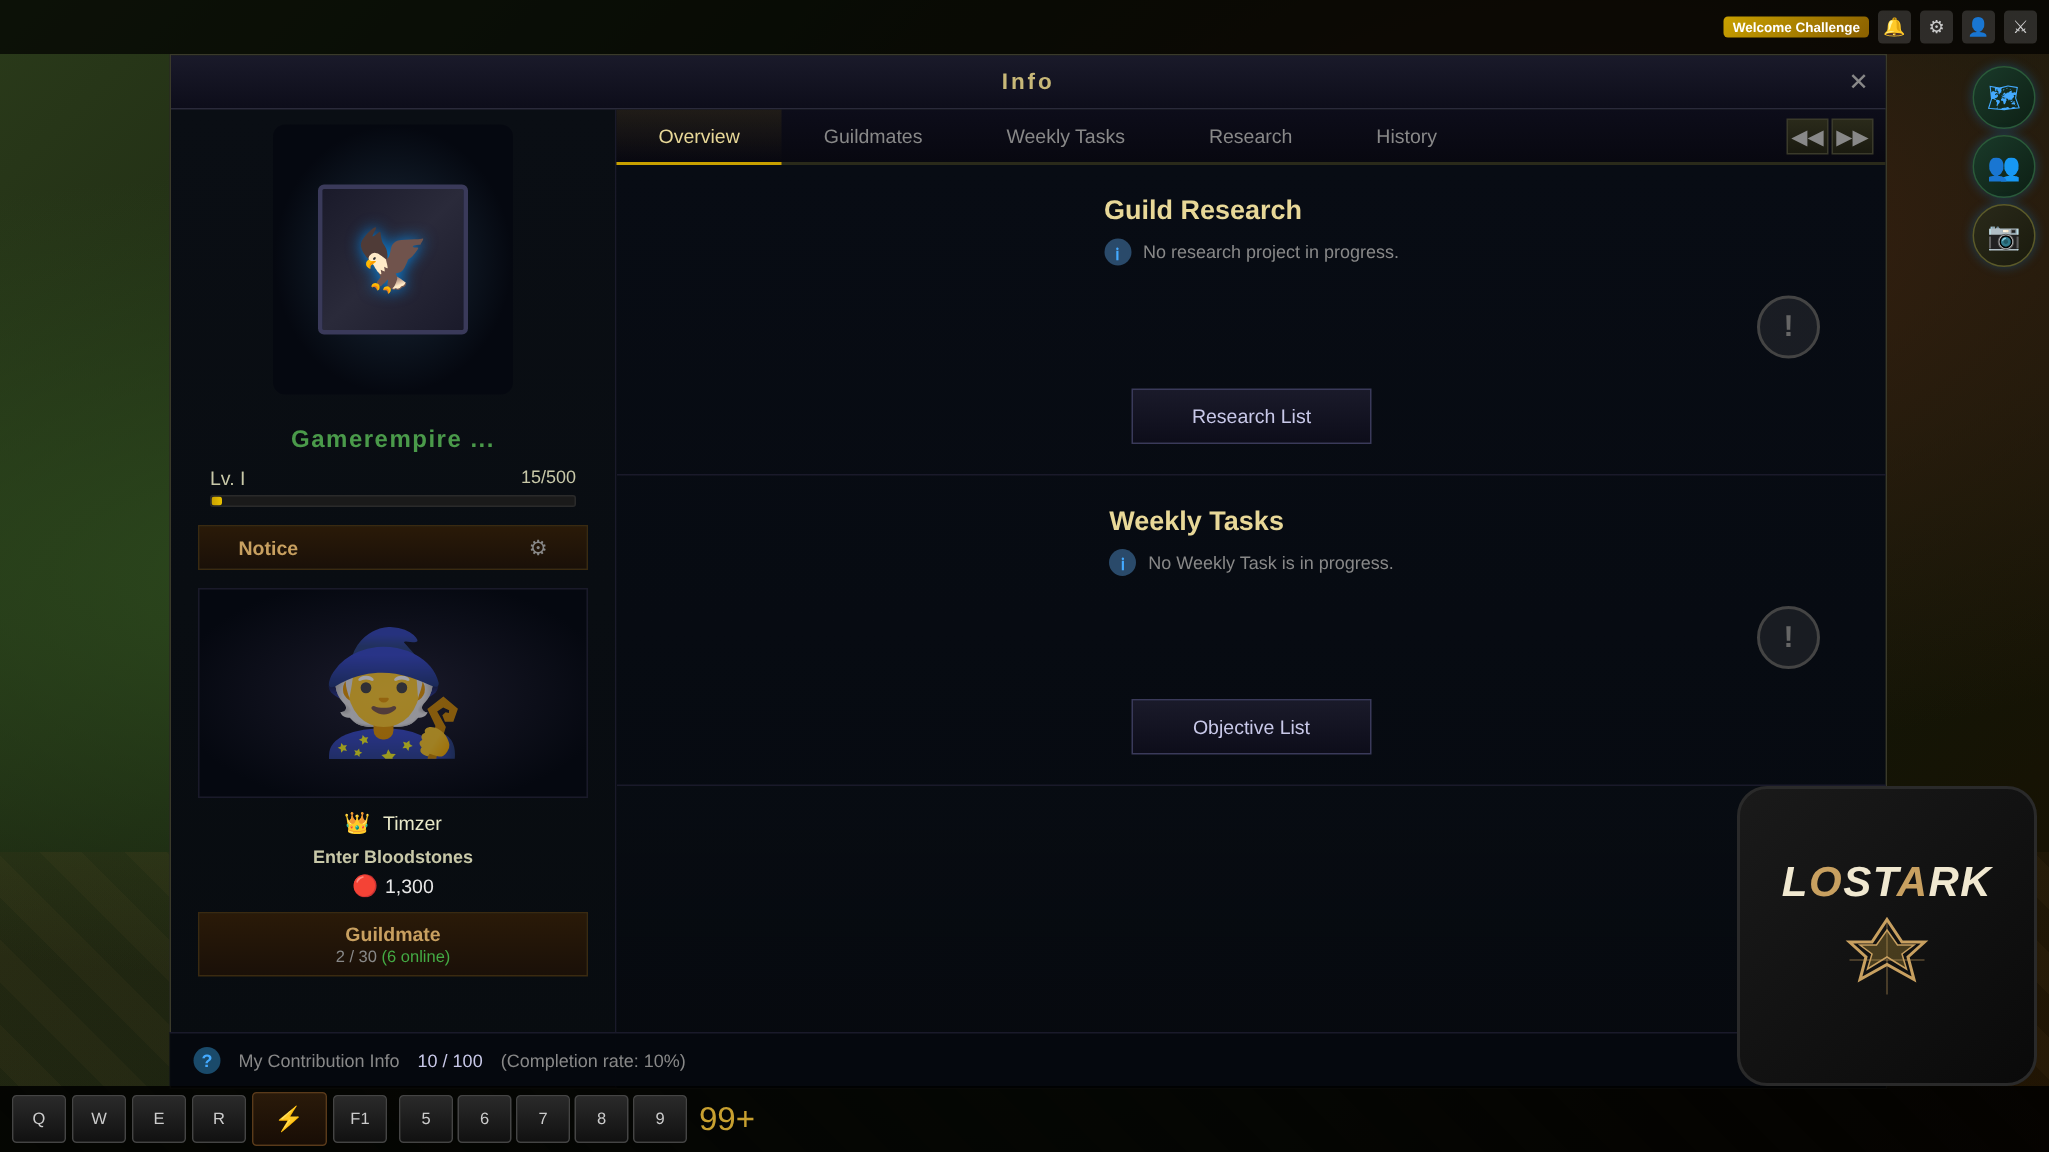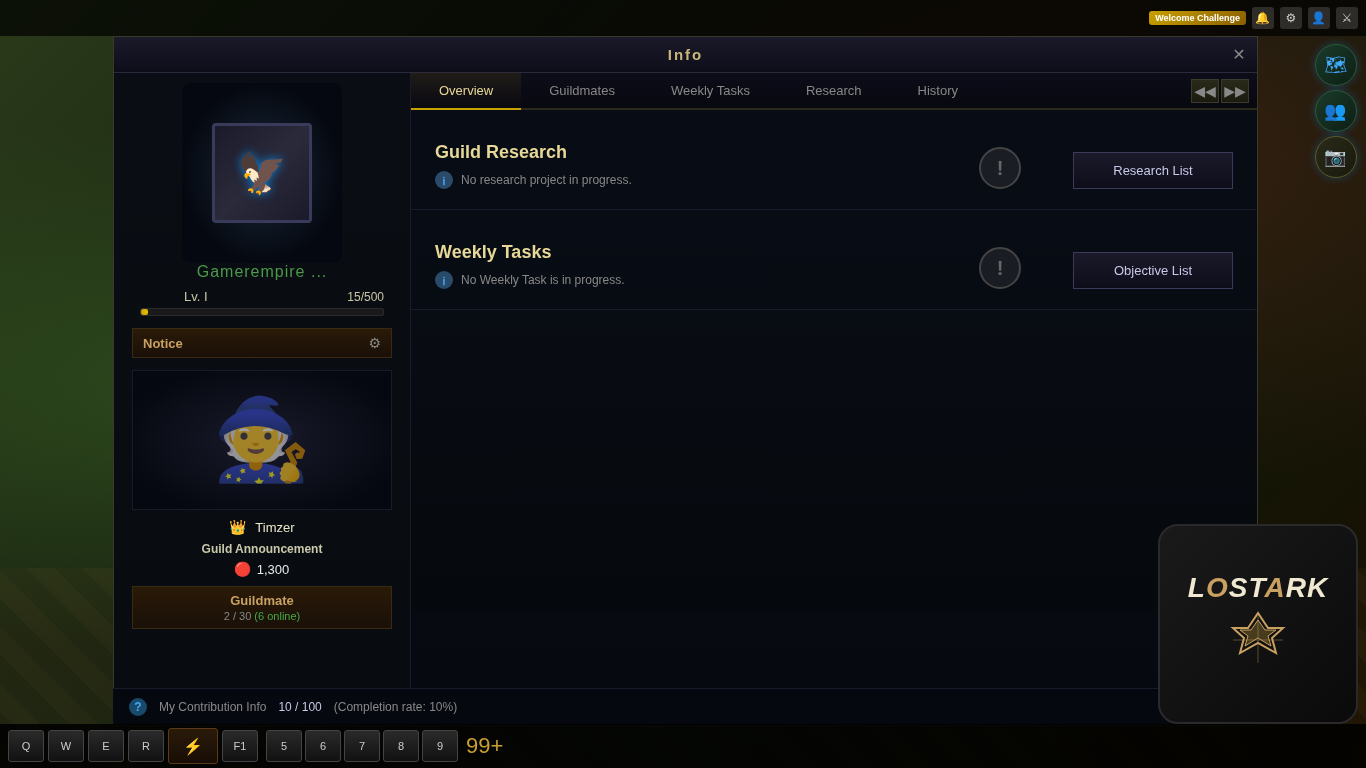--- a/index.html
+++ b/index.html
@@ -237,37 +237,36 @@
 
     .emblem-icon {
       font-size: 40px;
       color: #4af;
       text-shadow: 0 0 10px rgba(0,150,255,0.8);
     }
 
     .guild-name {
       color: #4a9a4a;
       font-size: 16px;
-      font-weight: normal;
-      margin: 0 0 4px;
+      font-weight: bold;
+      margin: 22px 0 4px;
       letter-spacing: 1px;
     }
 
     
     .level-section {
       width: 260px;
       padding: 4px 8px;
     }
 
     .level-row {
       display: flex;
       justify-content: space-between;
-      align-items: flex-end;
+      align-items: flex-start;
       margin-bottom: 4px;
-      margin-left: 44px;
     }
 
     .level-text {
       color: #c8c8a8;
       font-size: 13px;
     }
 
     .level-count {
       color: #c8c8a8;
       font-size: 12px;
@@ -289,21 +288,21 @@
     }
 
     
     .notice-section {
       width: 260px;
       margin-top: 8px;
     }
 
     .notice-header {
       background: linear-gradient(180deg, #2a1a08, #1a1008);
-      padding: 6px 10px;
+      padding: 6px 26px;
       display: flex;
       justify-content: space-between;
       align-items: center;
       border: 1px solid #3a2a10;
     }
 
     .notice-title {
       color: #c8a060;
       font-size: 13px;
       font-weight: bold;
@@ -473,23 +472,24 @@
       padding: 0;
       overflow-y: auto;
       background: linear-gradient(180deg, #080c14, #060a10);
     }
 
     
     .info-section {
       border-bottom: 1px solid #1a1a2a;
       padding: 20px 24px;
       display: flex;
-      align-items: flex-end;
-      gap: 32px;
+      align-items: center;
+      gap: 20px;
       min-height: 100px;
+      flex-direction: column;
     }
 
     .section-title {
       color: #e8d898;
       font-size: 18px;
       font-weight: bold;
       margin-bottom: 8px;
     }
 
     .section-info-group {
@@ -697,21 +697,21 @@
 
       <div class="guild-avatar-area">
         <span class="avatar-silhouette">🧙</span>
       </div>
 
       <div class="guildmaster-section">
         <div>
           <span class="guildmaster-crown">👑</span>
           <span class="guildmaster-name">Timzer</span>
         </div>
-        <div class="bloodstones-title">Guild Announcement</div>
+        <div class="bloodstones-title">Enter Bloodstones</div>
         <div>
           <span class="bloodstones-icon">🔴</span>
           <span class="bloodstones-count">1,300</span>
         </div>
       </div>
 
       <div class="guildmate-section">
         <div class="guildmate-header">
           <div class="guildmate-title">Guildmate</div>
           <div class="guildmate-count">

